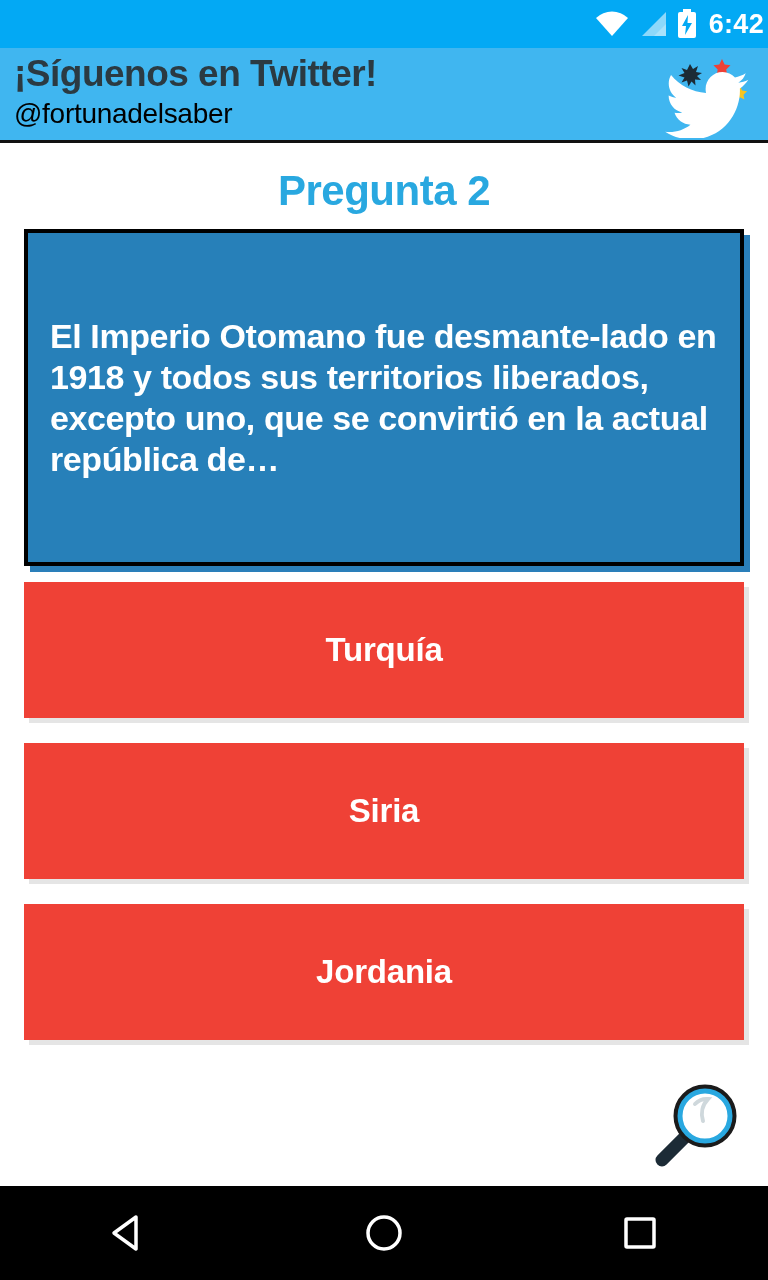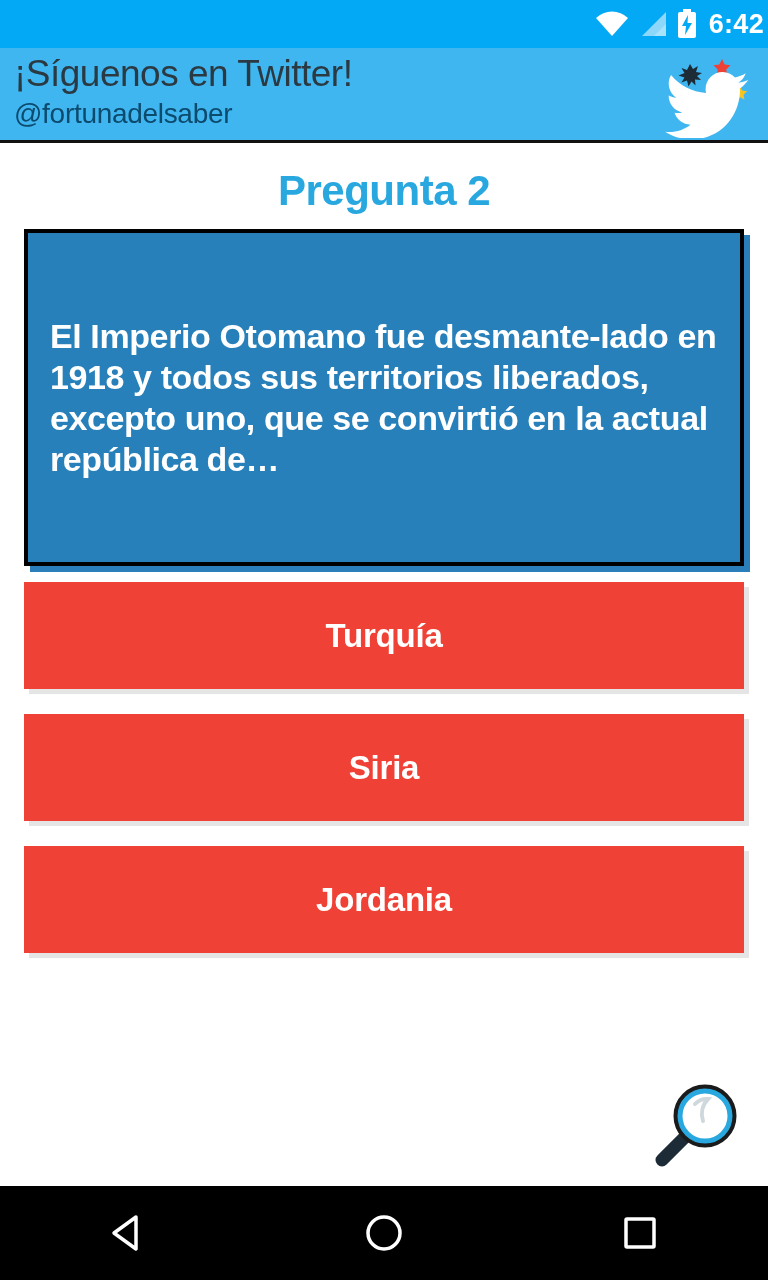--- a/index.html
+++ b/index.html
@@ -40,26 +40,26 @@
     height:95px;
     background:#40b6f0;
     position:relative;
     flex:0 0 auto;
     border-bottom:3px solid #111;
     padding:4px 12px 0 14px;
   }
   .app-title {
     color:#2b3a42;
     font-size:37px;
-    font-weight:normal;
+    font-weight:bold;
     line-height:44px;
     letter-spacing:-0.5px;
   }
   .app-subtitle {
-    color:#0c4a6e;
+    color:#000000;
     font-size:28px;
     line-height:36px;
     letter-spacing:-0.3px;
   }
   .twitter-logo {
     position:absolute;
     right:16px; top:8px;
     width:90px; height:82px;
   }
   .twitter-logo svg { display:block; }
@@ -103,21 +103,21 @@
     color:#ffffff;
     font-size:34px;
     font-weight:bold;
     line-height:41px;
     letter-spacing:-0.4px;
   }
 
   
   .answer {
     position:relative;
-    height:107px;
+    height:136px;
     background:#ef4136;
     margin-bottom:25px;
     display:flex; align-items:center; justify-content:center;
     box-shadow:5px 5px 0 rgba(0,0,0,0.10);
     cursor:pointer;
   }
   .answer-label {
     color:#ffffff;
     font-size:33px;
     font-weight:bold;

